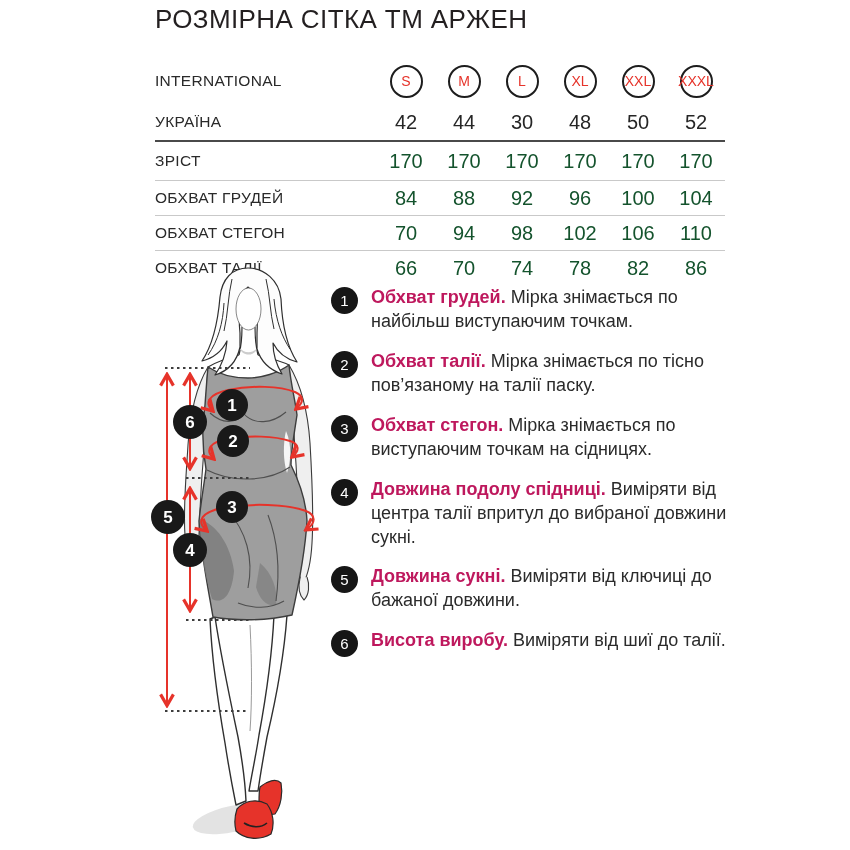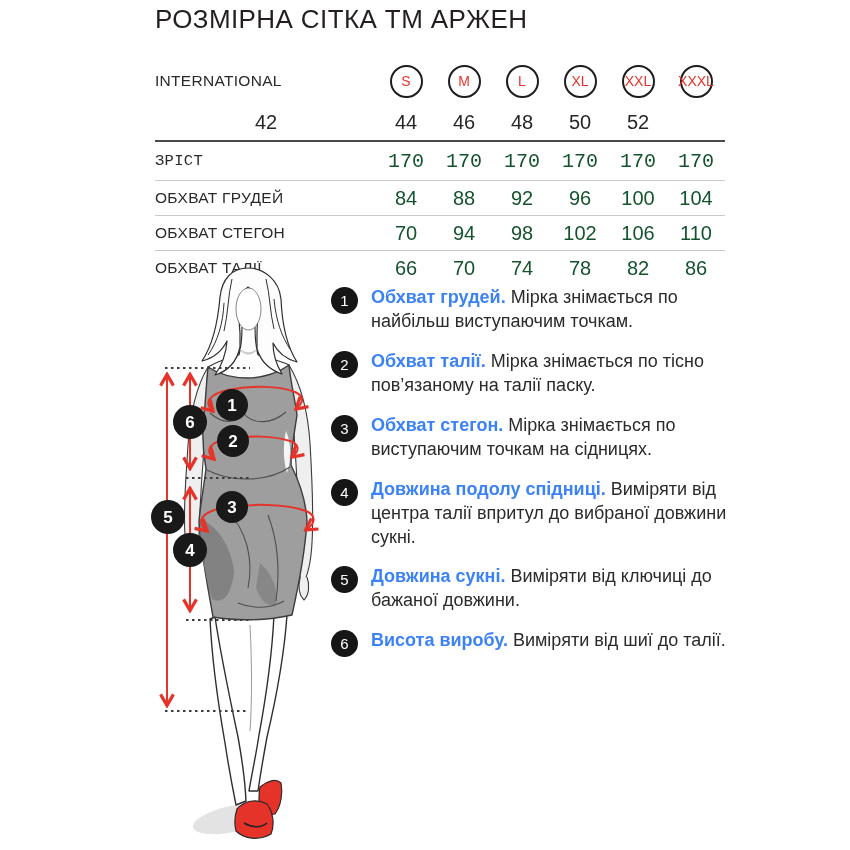--- a/index.html
+++ b/index.html
@@ -10,31 +10,31 @@
 
   
   .size-table{position:absolute;left:155px;top:58px;width:570px;}
   .trow{display:grid;grid-template-columns:222px repeat(6,58px);align-items:center;}
   .trow .rlabel{font-size:15.5px;letter-spacing:.3px;color:#2a2a2a;text-align:left;}
   .trow .cell{text-align:center;font-size:20px;}
   .row-intl{height:46px;}
   .row-ukr{height:36px;}
   .row-ukr .cell{color:#262626;}
   .row-meas{height:34px;border-top:1px solid #c9c9c9;}
-  .row-meas.first{border-top:2px solid #4a4a4a;height:38px;font-family:Liberation Mono, monospace;}
+  .row-meas.first{border-top:2px solid #4a4a4a;height:38px;}
   .row-meas .cell{color:#14532d;}
   .size-circle{display:inline-flex;align-items:center;justify-content:center;width:29px;height:29px;border:2px solid #1d1d1d;border-radius:50%;color:#e6332a;font-size:14px;white-space:nowrap;justify-self:center;margin:0 auto;overflow:visible;}
   .circle-wrap{display:flex;justify-content:center;}
 
   
   .legend{position:absolute;left:331px;top:286px;width:400px;}
   .legend-item{display:flex;gap:13px;margin-bottom:16px;align-items:flex-start;}
   .legend-num{flex:0 0 auto;width:27px;height:27px;border-radius:50%;background:#161616;color:#fff;display:flex;align-items:center;justify-content:center;font-size:15px;margin-top:1px;}
   .legend-text{font-size:18px;line-height:1.33;color:#2b2b2b;width:356px;}
-  .legend-text b{font-weight:bold;color:#3b82f6;}
+  .legend-text b{font-weight:bold;color:#be185d;}
 
   .figure-wrap{position:absolute;left:140px;top:263px;width:200px;height:587px;}
 </style>
 </head>
 <body>
 
 <div class="canvas">
 
   <div class="page-title">РОЗМІРНА СІТКА ТМ АРЖЕН</div>
 
@@ -54,23 +54,24 @@
           <span class="size-circle">XL</span>
         </div>
       <div class="circle-wrap">
           <span class="size-circle">XXL</span>
         </div>
       <div class="circle-wrap">
           <span class="size-circle">XXXL</span>
         </div>
     </div>
     <div class="trow row-ukr">
+      <div class="rlabel">УКРАЇНА</div>
       <div class="cell">42</div>
       <div class="cell">44</div>
-      <div class="cell">46</div>
+      <div class="cell">30</div>
       <div class="cell">48</div>
       <div class="cell">50</div>
       <div class="cell">52</div>
     </div>
     <div class="trow row-meas first">
       <div class="rlabel">ЗРІСТ</div>
       <div class="cell">170</div>
       <div class="cell">170</div>
       <div class="cell">170</div>
       <div class="cell">170</div>

